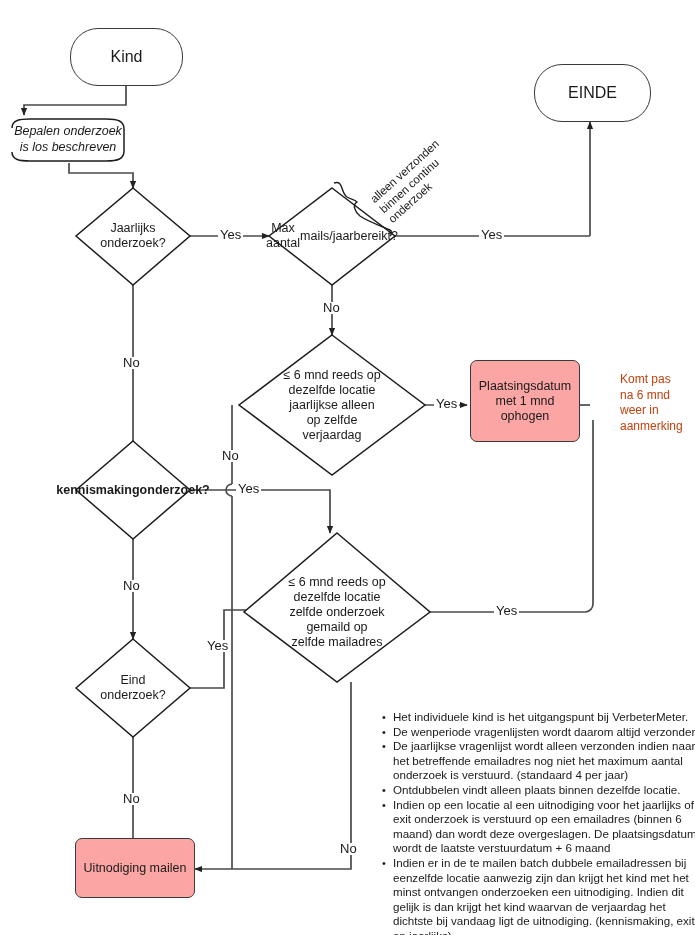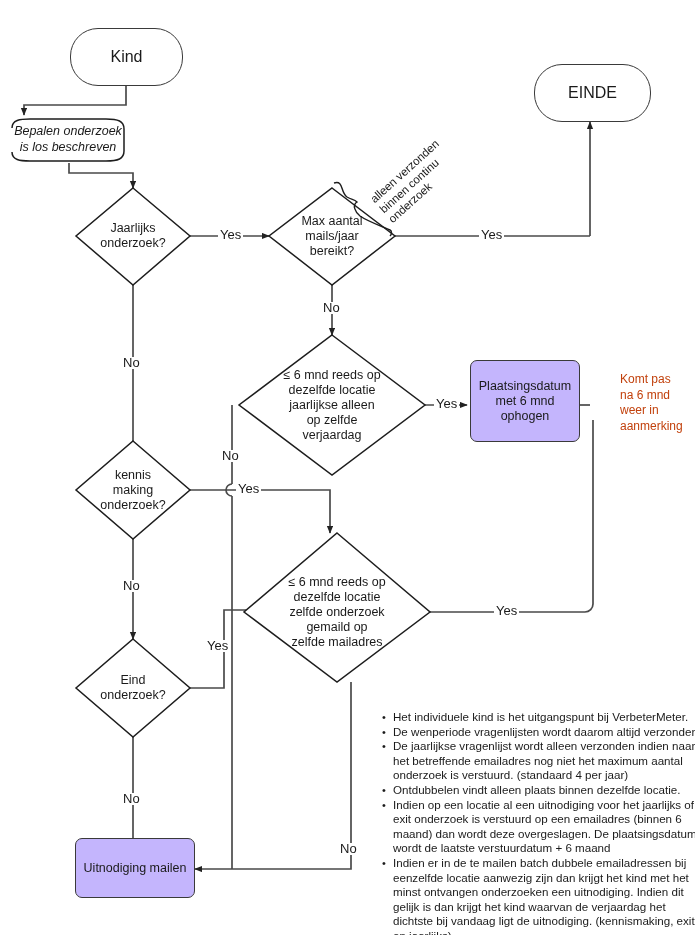--- a/index.html
+++ b/index.html
@@ -1,21 +1,21 @@
 <!DOCTYPE html>
 <html><head>
 <meta charset="utf-8">
 <style>
   html,body{margin:0;padding:0;background:#ffffff;}
   body{width:695px;height:935px;font-family:"Liberation Sans",sans-serif;color:#1a1a1a;}
   #stage{position:relative;width:695px;height:935px;overflow:hidden;}
   svg#wires{position:absolute;left:0;top:0;width:695px;height:935px;}
   .node{position:absolute;box-sizing:border-box;display:flex;align-items:center;justify-content:center;text-align:center;}
   .term{border:1.6px solid #3a3a3a;border-radius:28px;background:#fff;font-size:16px;}
-  .proc{border:1.6px solid #3a3a3a;border-radius:7px;background:#c4b5fd;font-size:12.5px;line-height:15px;}
+  .proc{border:1.6px solid #3a3a3a;border-radius:7px;background:#fca5a5;font-size:12.5px;line-height:15px;}
   .annot{font-style:italic;font-size:12.5px;line-height:16px;background:#fff;}
   .diamond-label{position:absolute;display:flex;align-items:center;justify-content:center;text-align:center;font-size:12.5px;line-height:15px;pointer-events:none;}
   .edge-label{position:absolute;font-size:13px;background:#fff;padding:0 2px;line-height:12px;color:#1a1a1a;}
   .rot-label{position:absolute;font-size:11.5px;line-height:13.5px;transform-origin:0 0;transform:rotate(-42deg);white-space:nowrap;color:#1a1a1a;}
   .side-note{position:absolute;font-size:12px;line-height:15.5px;color:#c2410c;}
   ul.notes{position:absolute;margin:0;padding:0 0 0 13px;list-style:none;font-size:11.6px;line-height:14.6px;width:312px;}
   ul.notes li{position:relative;margin:0 0 0 0;padding-left:0;}
   ul.notes li:before{content:"\2022";position:absolute;left:-11px;top:0;font-size:11px;}
 </style>
 </head>
@@ -98,48 +98,48 @@
       <path d="M4,12 L4,36" stroke="none" fill="none"></path>
     </svg>
     <div class="annot" style="position:absolute;left:0;top:7px;width:120px;text-align:center;background:transparent;">
       <div>Bepalen onderzoek</div>
       <div>is los beschreven</div>
     </div>
   </div>
 
   <div class="node proc" style="left:470px;top:360px;width:110px;height:82px;flex-direction:column;">
     <span>Plaatsingsdatum</span>
-    <span>met 6 mnd</span>
+    <span>met 1 mnd</span>
     <span>ophogen</span>
   </div>
 
   <div class="node proc" style="left:75px;top:838px;width:120px;height:60px;">
     <span>Uitnodiging mailen</span>
   </div>
 
   <div class="diamond-label" style="left:83px;top:210px;width:100px;height:52px;flex-direction:column;text-align:center;">
     <span>Jaarlijks</span>
     <span>onderzoek?</span>
   </div>
 
-  <div class="diamond-label" style="left:282px;top:203px;width:100px;height:66px;flex-direction:column;">
+  <div class="diamond-label" style="left:282px;top:203px;width:100px;height:66px;">
     <span>Max aantal</span>
     <span>mails/jaar</span>
     <span>bereikt?</span>
   </div>
 
   <div class="diamond-label" style="left:258px;top:365px;width:148px;height:80px;flex-direction:column;">
     <span>≤ 6 mnd reeds op</span>
     <span>dezelfde locatie</span>
     <span>jaarlijkse alleen</span>
     <span>op zelfde</span>
     <span>verjaardag</span>
   </div>
 
-  <div class="diamond-label" style="left:83px;top:457px;width:100px;height:66px;flex-direction:column;">
+  <div class="diamond-label" style="left:83px;top:457px;width:100px;height:66px;flex-direction:row;font-weight:bold;">
     <span>kennis</span>
     <span>making</span>
     <span>onderzoek?</span>
   </div>
 
   <div class="diamond-label" style="left:261px;top:572px;width:152px;height:80px;flex-direction:column;">
     <span>≤ 6 mnd reeds op</span>
     <span>dezelfde locatie</span>
     <span>zelfde onderzoek</span>
     <span>gemaild op</span>

